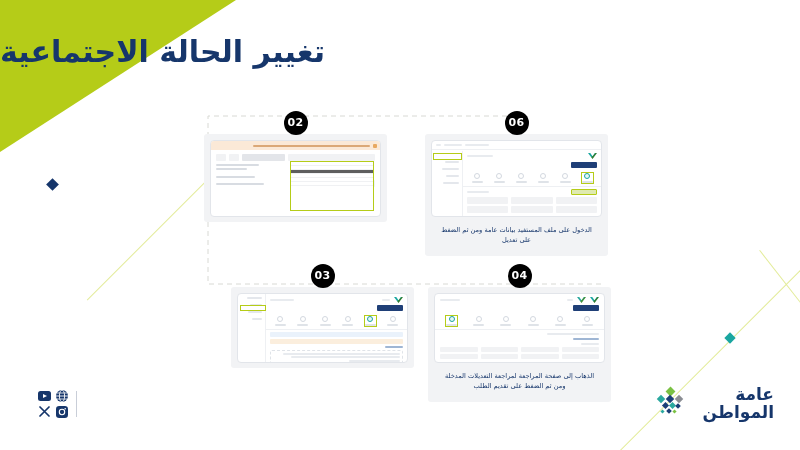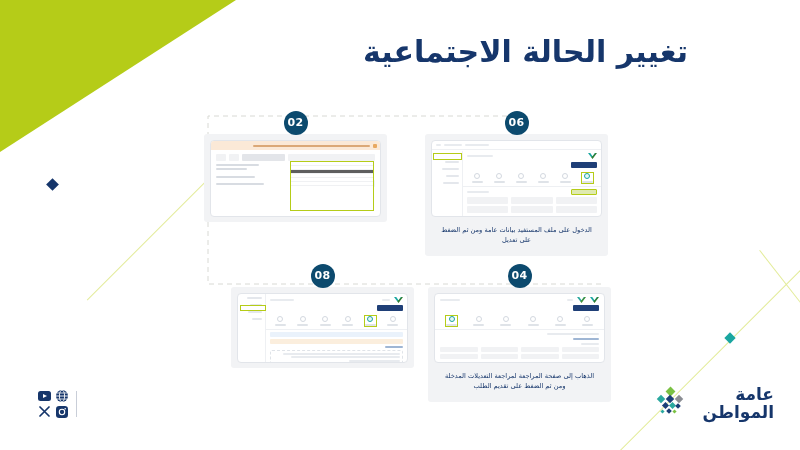--- a/index.html
+++ b/index.html
@@ -48,21 +48,21 @@
   }
   .diamond.navy { background: #16366b; }
   .diamond.teal { background: #1aa6a0; }
 
   
   .page-title {
     position: absolute;
     top: 34px;
     left: 0;
     width: 688px;
-    text-align: right;
+    text-align: left;
     color: #16366b;
     font-size: 30px;
     font-weight: bold;
     letter-spacing: 0.5px;
     direction: rtl;
   }
 
   
   .flow-path { position: absolute; top: 112px; left: 196px; }
 
@@ -85,21 +85,21 @@
   .step-03 { left: 35px;  top: 163px; }
   .step-04 { left: 232px; top: 163px; }
 
   .badge {
     position: absolute;
     top: -11px;
     left: 50%;
     transform: translateX(-50%);
     width: 24px; height: 24px;
     border-radius: 50%;
-    background: #0c4a6e;
+    background: #000000;
     color: #ffffff;
     font-size: 11px;
     font-weight: bold;
     line-height: 24px;
     text-align: center;
     z-index: 6;
     letter-spacing: 0.3px;
   }
 
   .step-card {
@@ -423,21 +423,21 @@
             <div class="mini-dd-item sel"></div>
             <div class="mini-dd-item"></div>
             <div class="mini-dd-item"></div>
             <div class="mini-dd-item"></div>
           </div>
         </div>
       </div>
     </div>
 
     <div class="step step-03">
-      <div class="badge">08</div>
+      <div class="badge">03</div>
       <div class="step-card">
         <div class="mini tall">
           <div class="mini-side" style="top:0; width:28px;">
             <div class="sline" style="width:70%"></div>
             <div class="sline" style="width:55%"></div>
             <div class="sline" style="width:65%"></div>
             <div class="sline" style="width:50%"></div>
           </div>
           <div style="margin-left:28px; padding:3px 4px 0 4px;">
             <div style="display:flex; align-items:center; gap:4px;">

